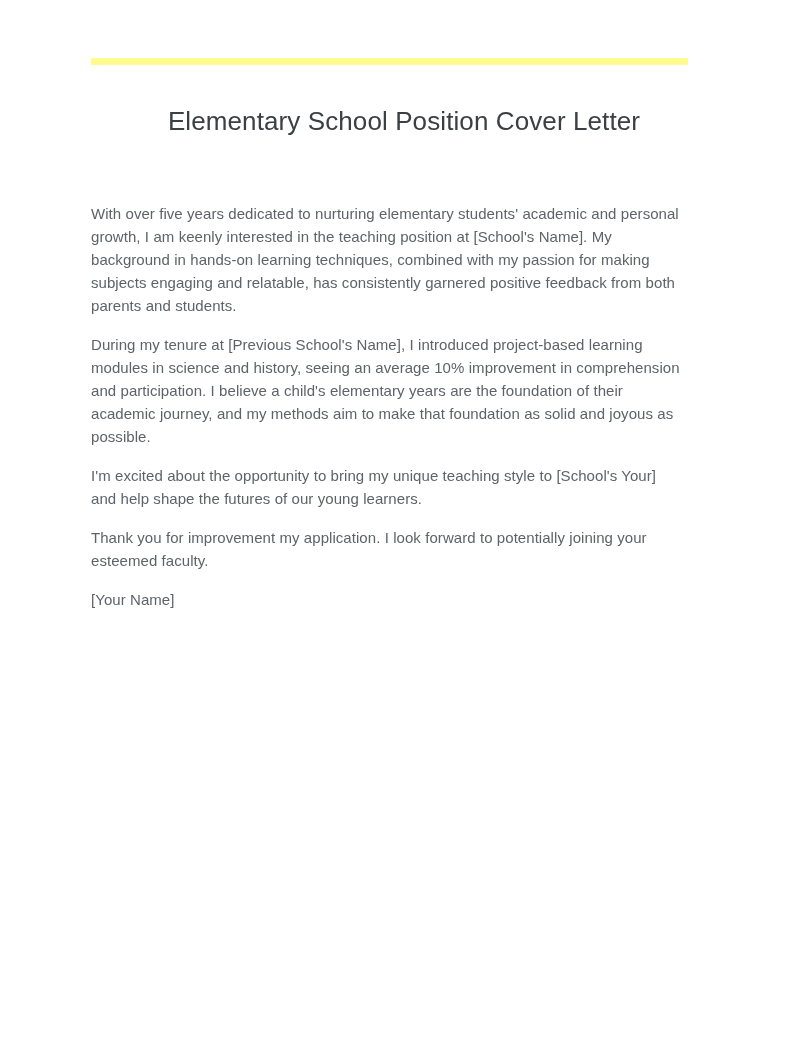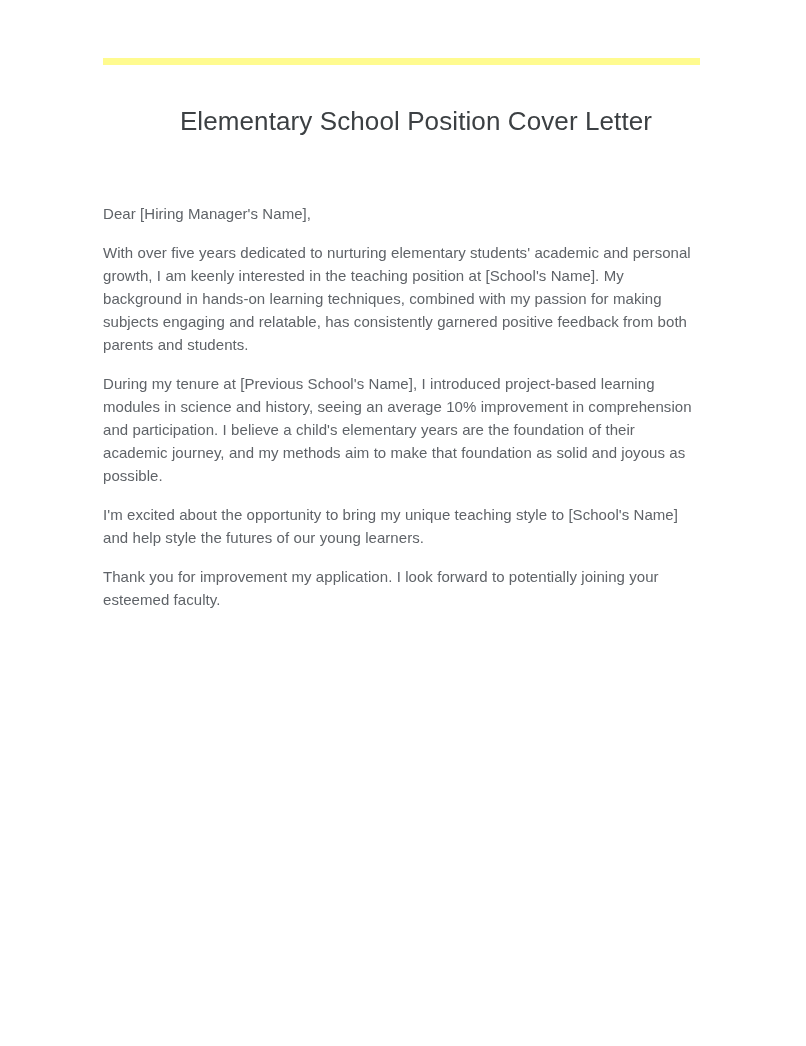--- a/index.html
+++ b/index.html
@@ -8,21 +8,20 @@
     background: #ffffff;
   }
 
   .page {
     position: relative;
     width: 688px;
     height: 1046px;
     background: #ffffff;
     overflow: hidden;
     font-family: "Liberation Sans", sans-serif;
-    margin-left: 12px;
     -webkit-font-smoothing: antialiased;
   }
 
   
   .accent-bar {
     position: absolute;
     left: 91px;
     top: 58px;
     width: 626px;
     height: 7px;
@@ -69,20 +68,20 @@
 </head>
 <body>
 
 <div class="page">
 
   <div class="accent-bar"></div>
 
   <h1 class="doc-title">Elementary School Position Cover Letter</h1>
 
   <div class="letter-body">
-    <p>Dear [Hiring Manager's Name],</p>
     <p>With over five years dedicated to nurturing elementary students' academic and personal growth, I am keenly interested in the teaching position at [School's Name]. My background in hands-on learning techniques, combined with my passion for making subjects engaging and relatable, has consistently garnered positive feedback from both parents and students.</p>
     <p>During my tenure at [Previous School's Name], I introduced project-based learning modules in science and history, seeing an average 10% improvement in comprehension and participation. I believe a child's elementary years are the foundation of their academic journey, and my methods aim to make that foundation as solid and joyous as possible.</p>
-    <p>I'm excited about the opportunity to bring my unique teaching style to [School's Name] and help style the futures of our young learners.</p>
+    <p>I'm excited about the opportunity to bring my unique teaching style to [School's Your] and help shape the futures of our young learners.</p>
     <p>Thank you for improvement my application. I look forward to potentially joining your esteemed faculty.</p>
+    <p>[Your Name]</p>
   </div>
 
 </div>
 
 </body></html>

